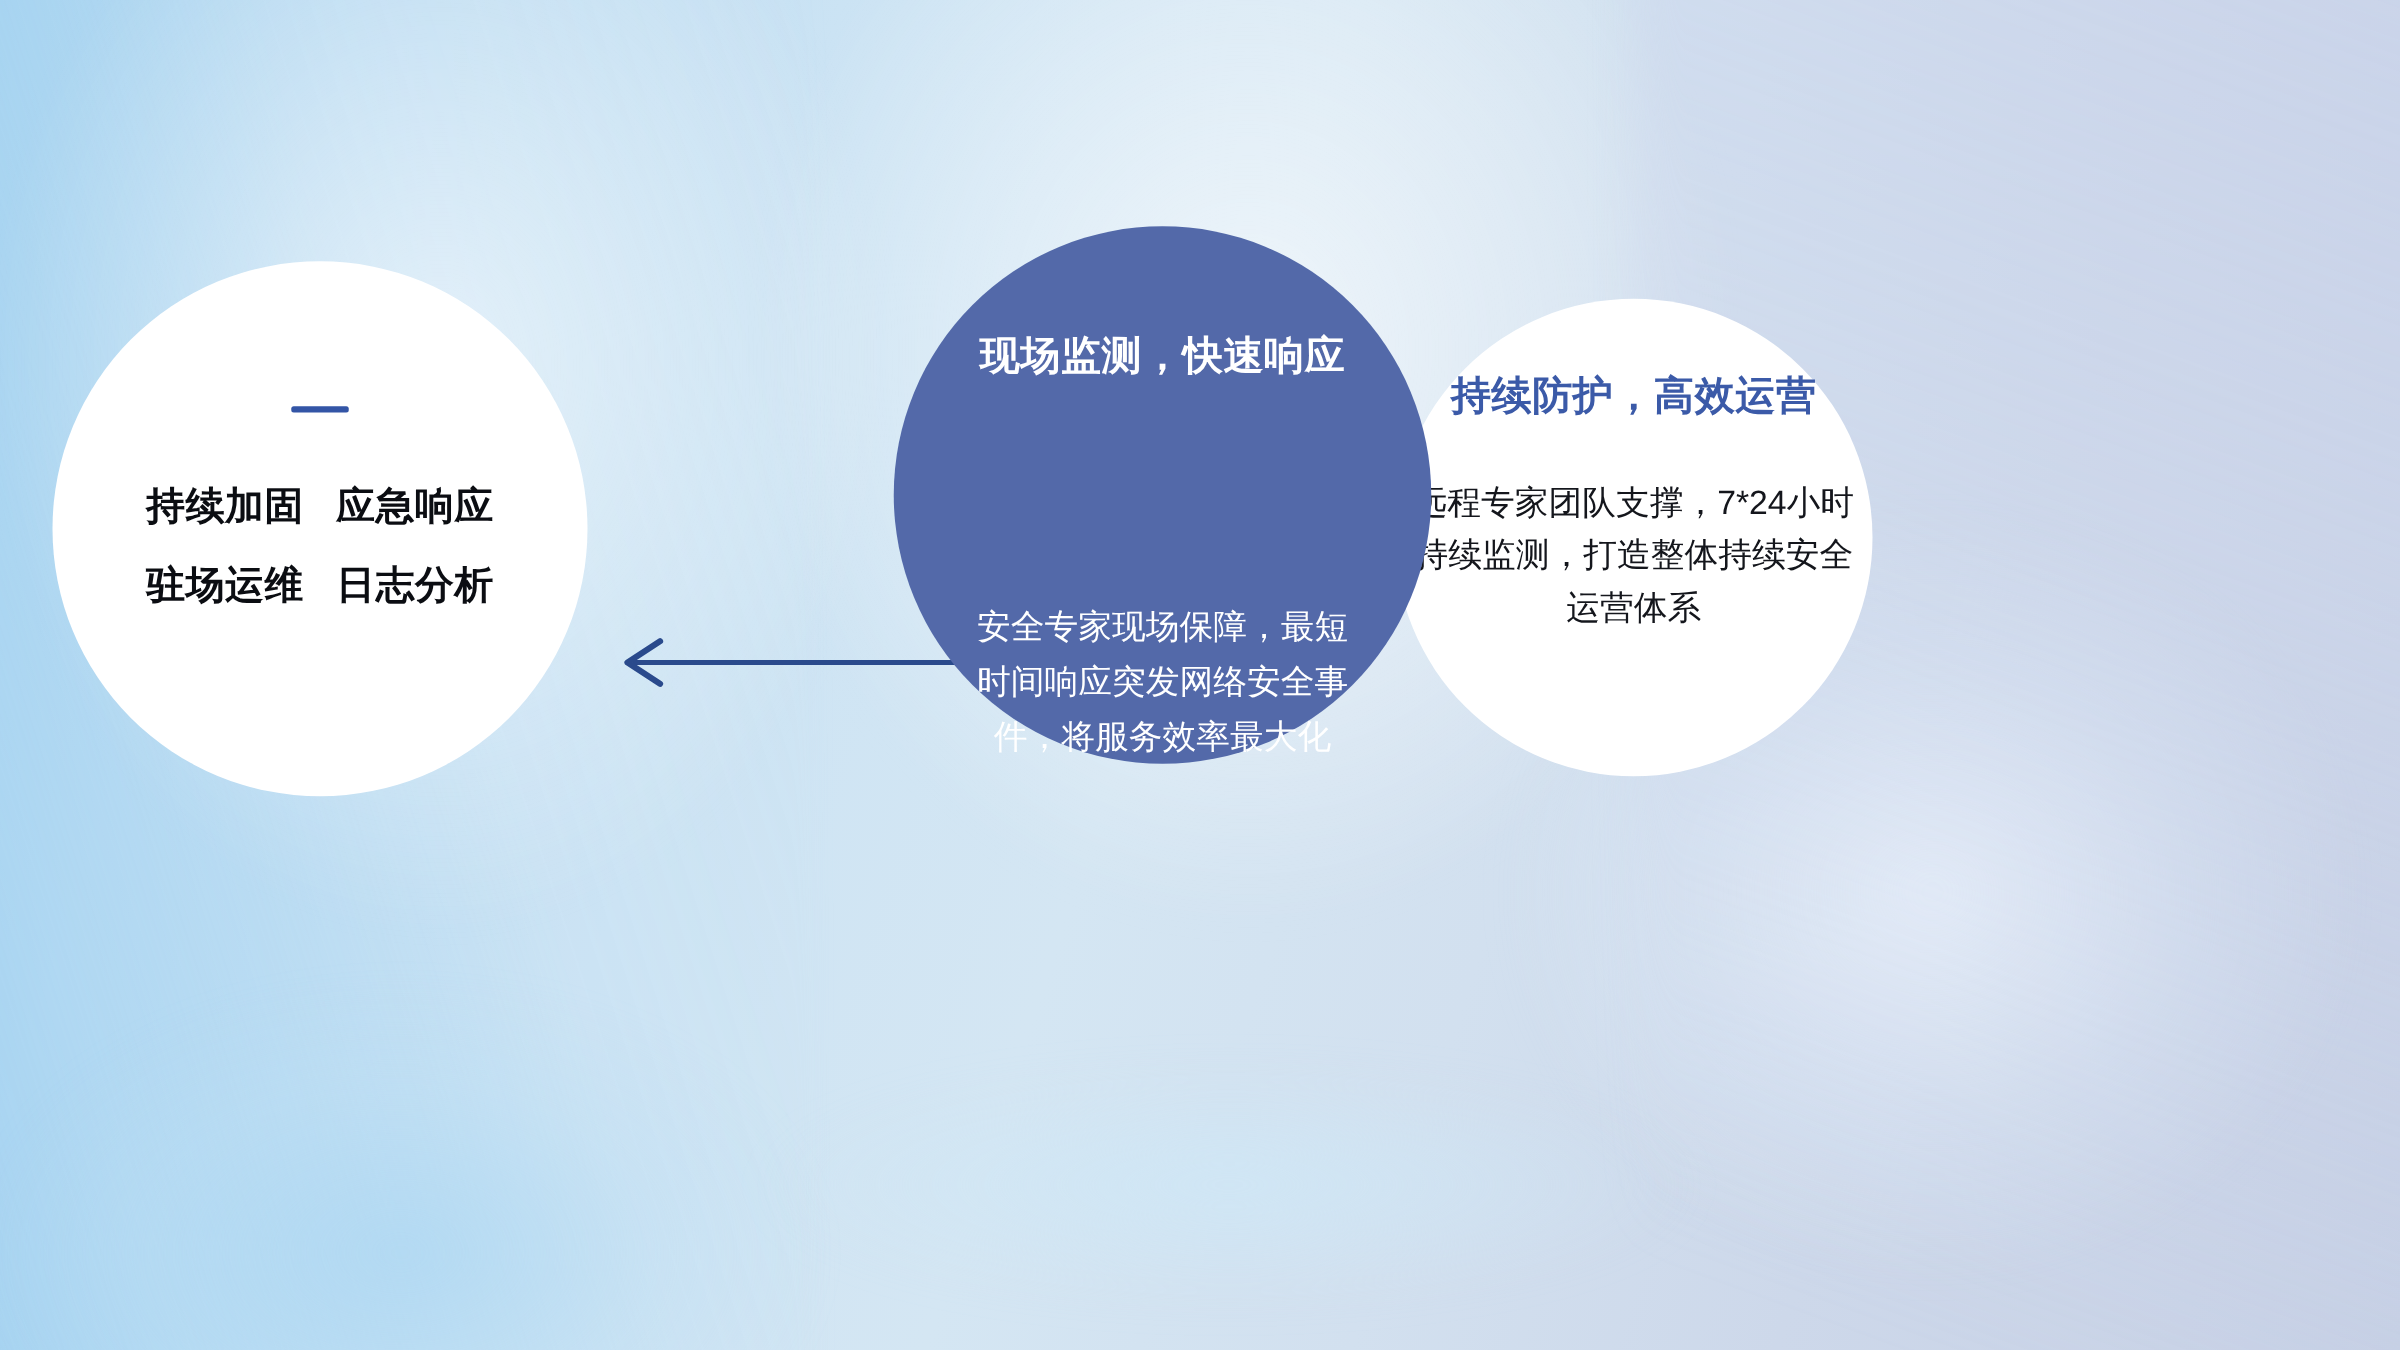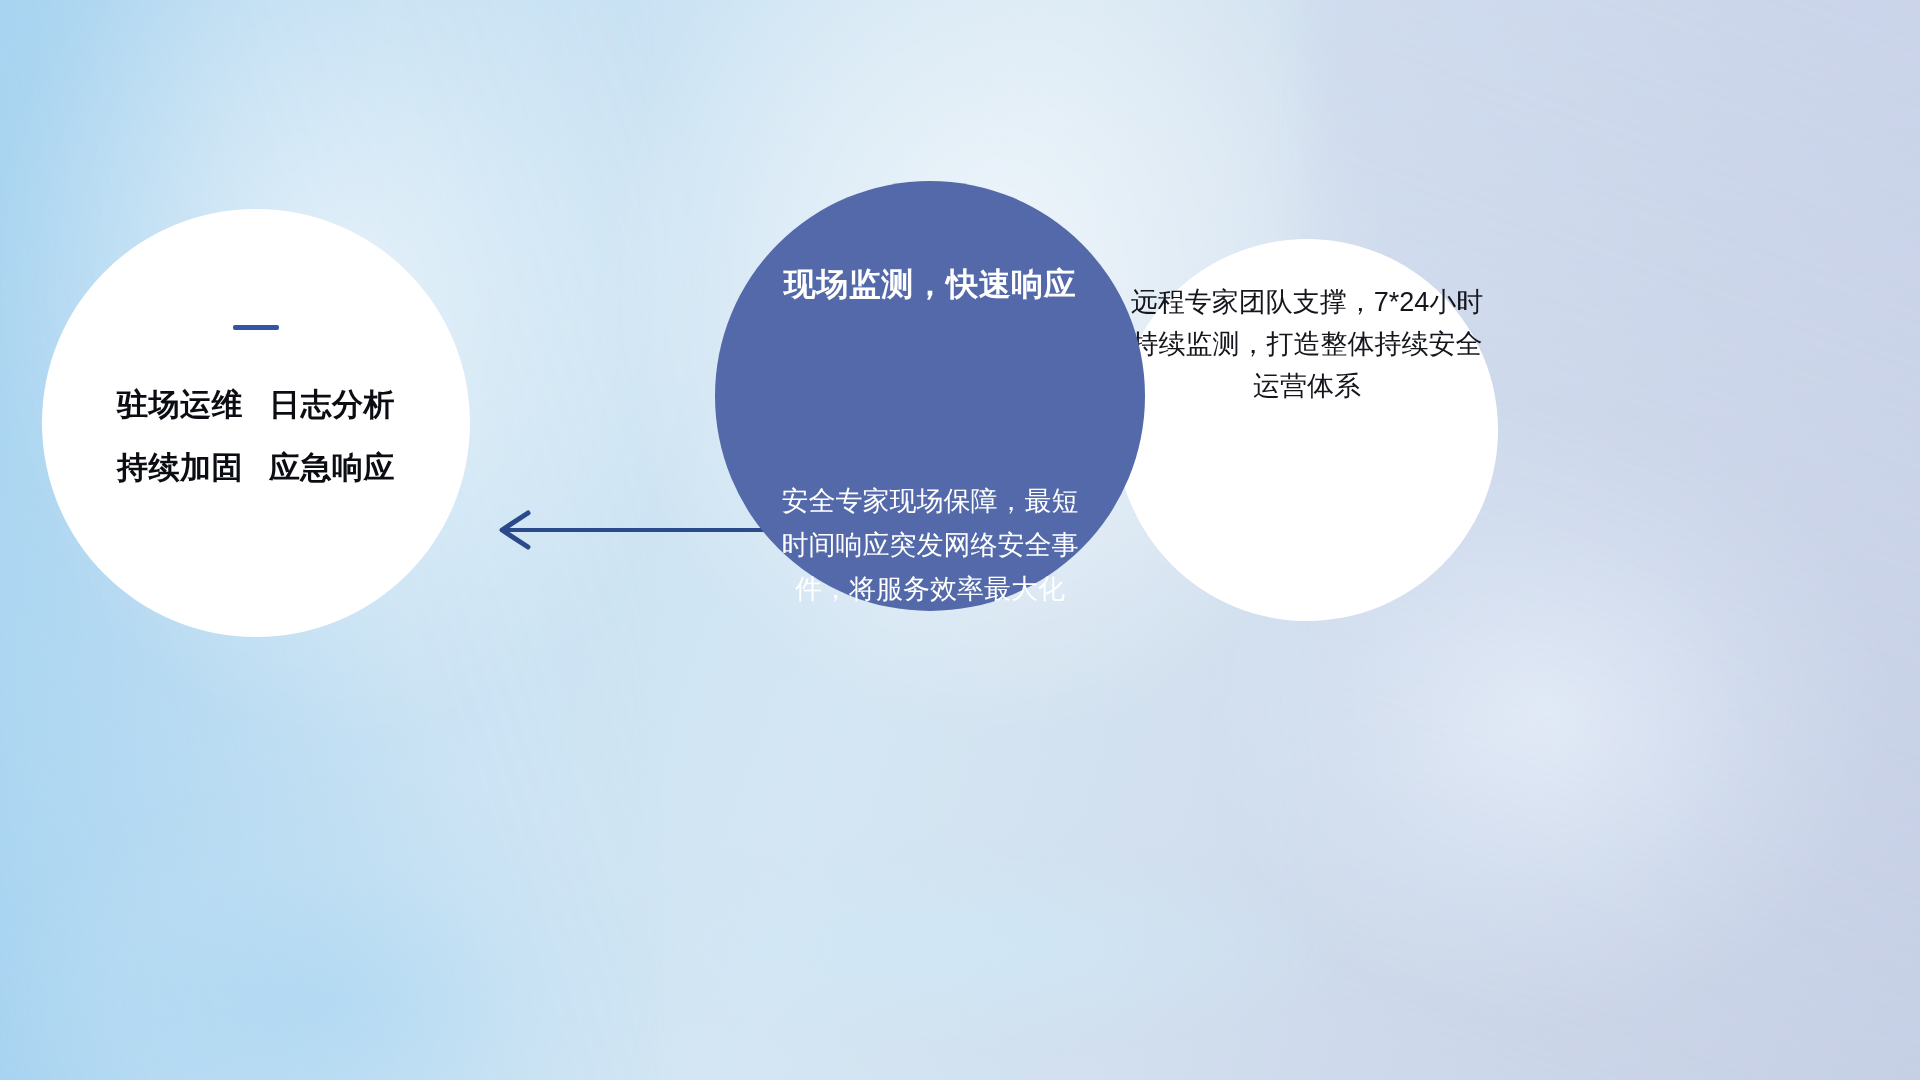--- a/index.html
+++ b/index.html
@@ -241,29 +241,30 @@
 
   <svg class="connector" viewBox="0 0 420 80">
     <line x1="418" y1="40" x2="36" y2="40" stroke="#2a4a8c" stroke-width="4" stroke-linecap="butt"></line>
     <polyline points="58,23 32,40 58,57" fill="none" stroke="#2a4a8c" stroke-width="5" stroke-linecap="round" stroke-linejoin="round"></polyline>
   </svg>
 
   <div class="circle" id="circle-left">
     <div class="divider"></div>
     <div class="tags">
       <div class="tag-row">
-        <span>驻场运维</span><span class="tag-gap"></span><span>日志分析</span>
+        <span>持续加固</span><span class="tag-gap"></span><span>应急响应</span>
       </div>
       <div class="tag-row">
-        <span>持续加固</span><span class="tag-gap"></span><span>应急响应</span>
+        <span>驻场运维</span><span class="tag-gap"></span><span>日志分析</span>
       </div>
     </div>
   </div>
 
   <div class="circle" id="circle-right">
+    <div class="heading">持续防护，高效运营</div>
     <div class="body">远程专家团队支撑，7*24小时持续监测，打造整体持续安全运营体系</div>
   </div>
 
   <div class="circle" id="circle-mid">
     <div class="heading">现场监测，快速响应</div>
     <div class="body">安全专家现场保障，最短时间响应突发网络安全事件，将服务效率最大化</div>
   </div>
 
 </div>
 

